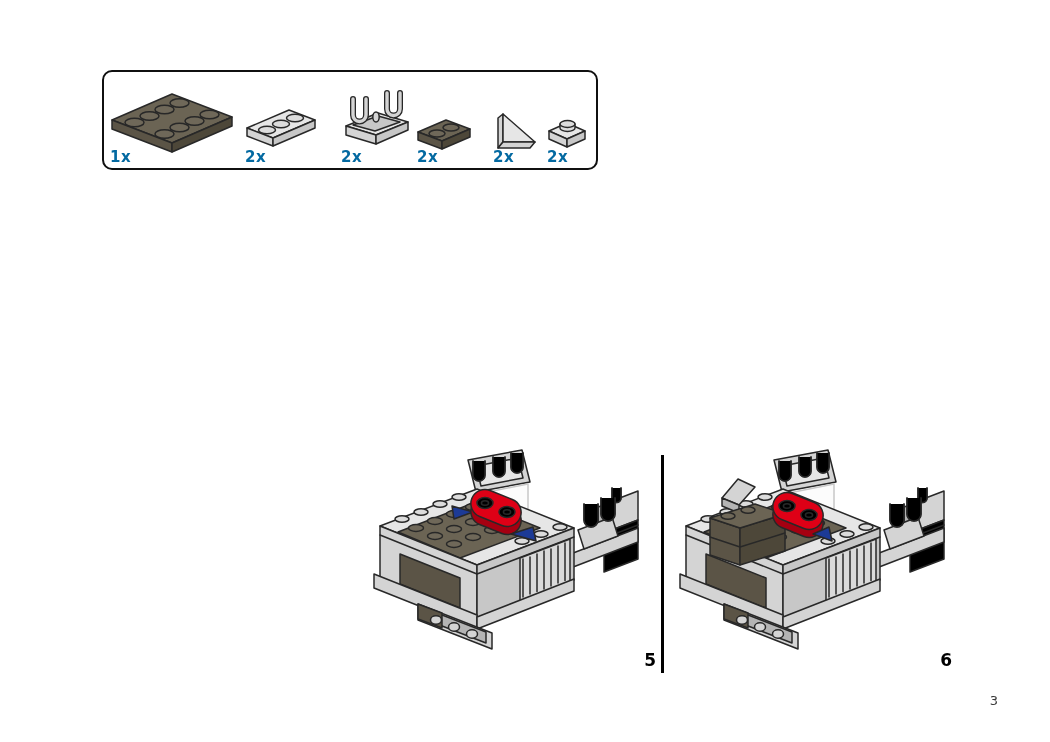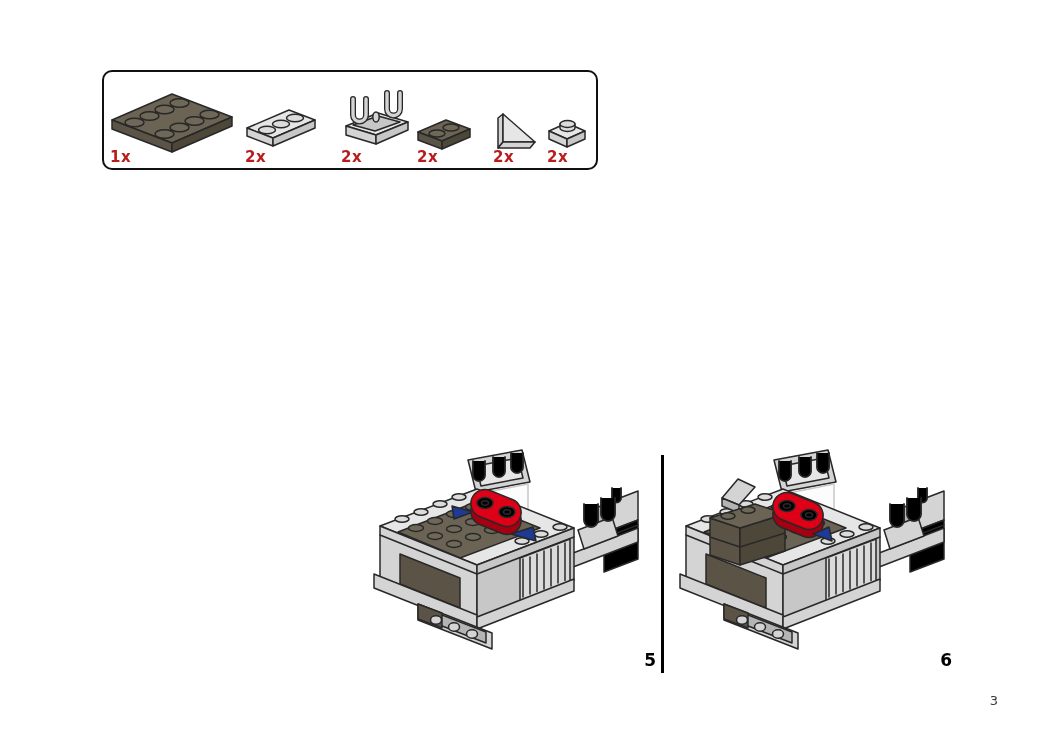--- a/index.html
+++ b/index.html
@@ -2,21 +2,21 @@
 <html style="--outline: #282828; --lg-top: #e6e6e6; --lg-front: #d4d4d4; --lg-right: #c7c7c7; --lg-shade: #b4b4b4; --lg-stud: #dcdcdc; --dk-top: #6b6454; --dk-front: #5b5446; --dk-right: #4d4739; --dk-stud: #6f6859; --red: #de0016; --red-shade: #a50011; --red-ring: #7d000c; --arrow-blue: #1c3a96;"><head>
 <meta charset="utf-8">
 <style>
   html,body{margin:0;padding:0;background:#fff;}
   .page{position:relative;width:1050px;height:742px;background:#fff;overflow:hidden;
         font-family:"DejaVu Sans","Liberation Sans",sans-serif;}
   .abs{position:absolute;}
   
   .parts-box{position:absolute;left:102px;top:70px;width:492px;height:96px;
              border:2.5px solid #101010;border-radius:10px;background:#fff;}
-  .qty{position:absolute;font-size:15px;font-weight:700;color:#b91c1c;letter-spacing:.5px;}
+  .qty{position:absolute;font-size:15px;font-weight:700;color:#0369a1;letter-spacing:.5px;}
   
   .divider{position:absolute;background:#000;}
   .step-num{position:absolute;font-size:17px;font-weight:700;color:#000;text-align:right;}
   .page-num{position:absolute;font-size:13px;font-weight:400;color:#3a3a3a;text-align:center;}
   
   svg.draw *{stroke:var(--outline);stroke-width:1.5;stroke-linejoin:round;stroke-linecap:round;}
   svg.draw .uo{fill:none;stroke-width:6;}
   svg.draw .ui{fill:none;stroke:var(--lg-front);stroke-width:3.4;}
   svg.draw .seam{fill:none;stroke-width:1.4;}
   .lgtop{fill:var(--lg-top);} .lgfront{fill:var(--lg-front);} .lgright{fill:var(--lg-right);}

